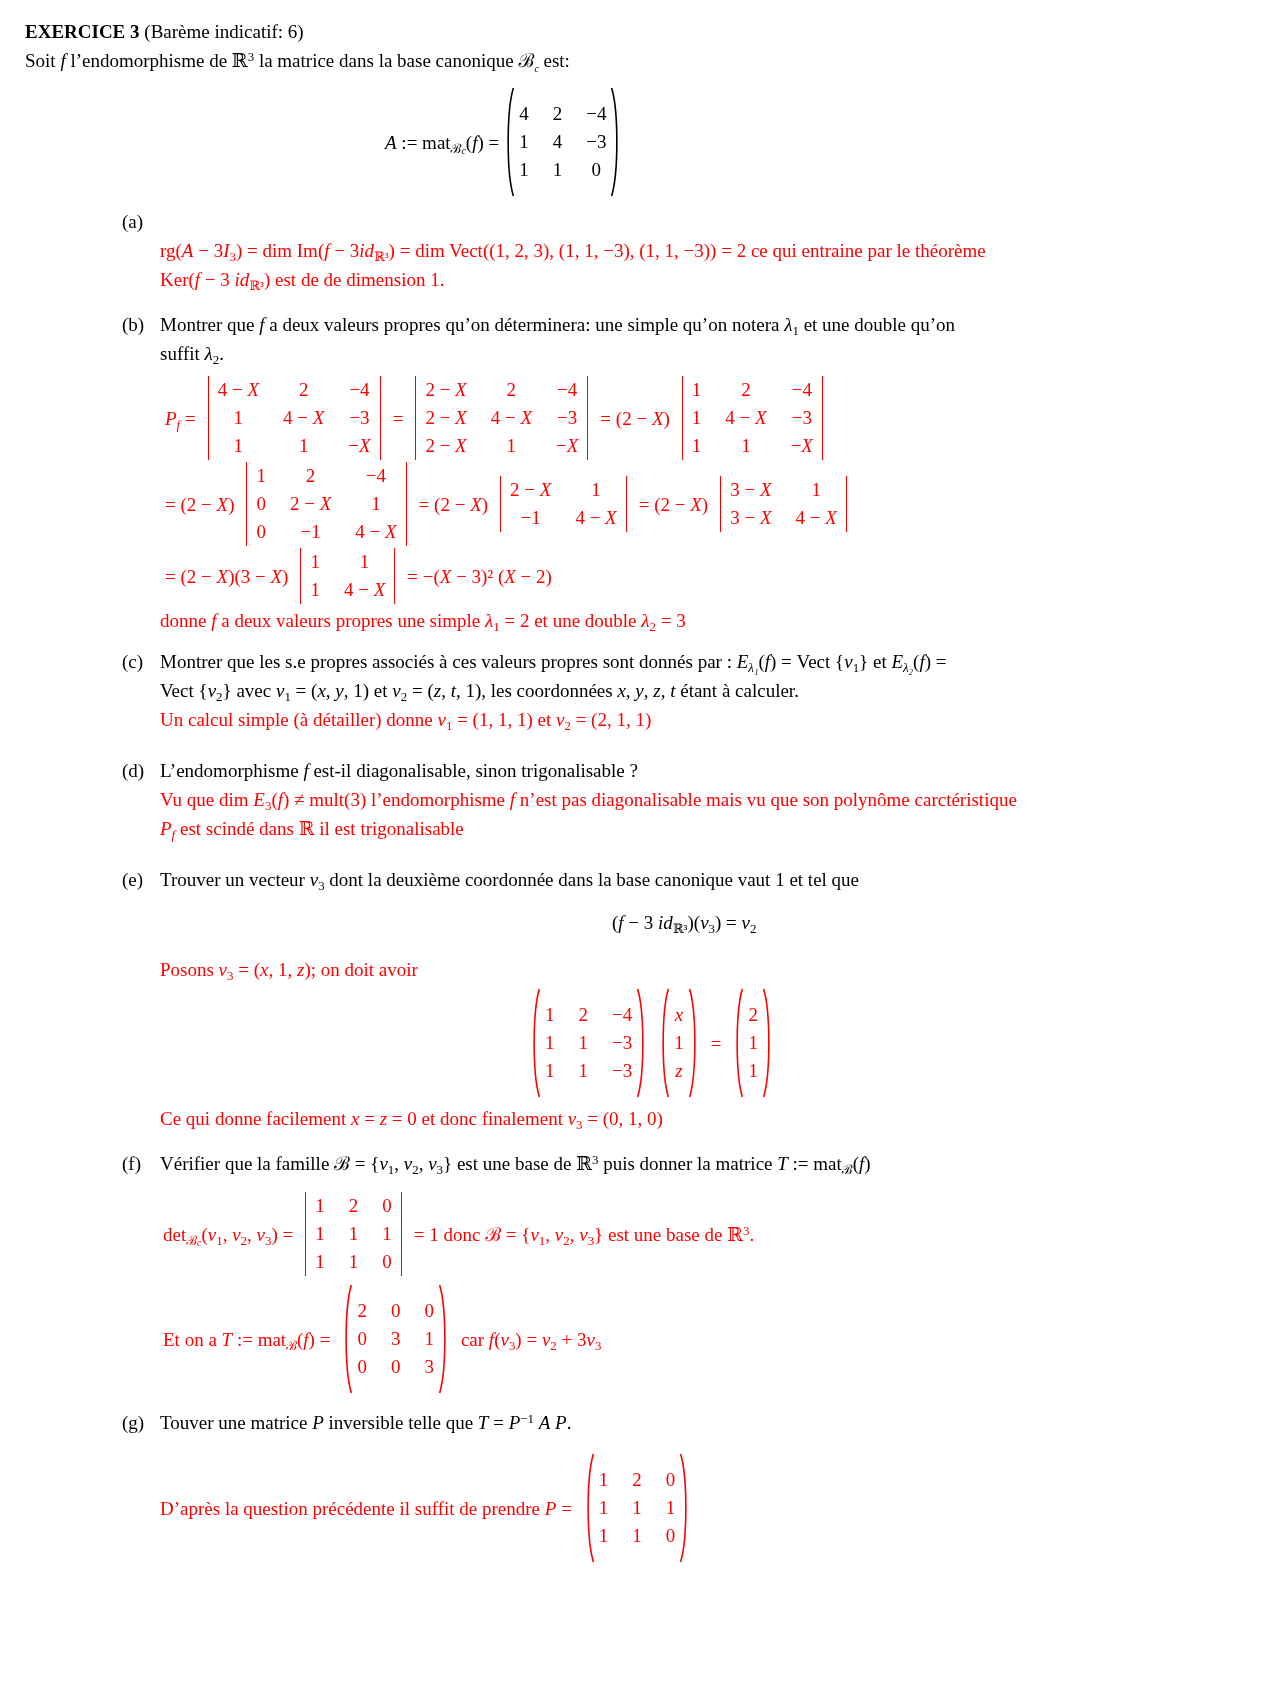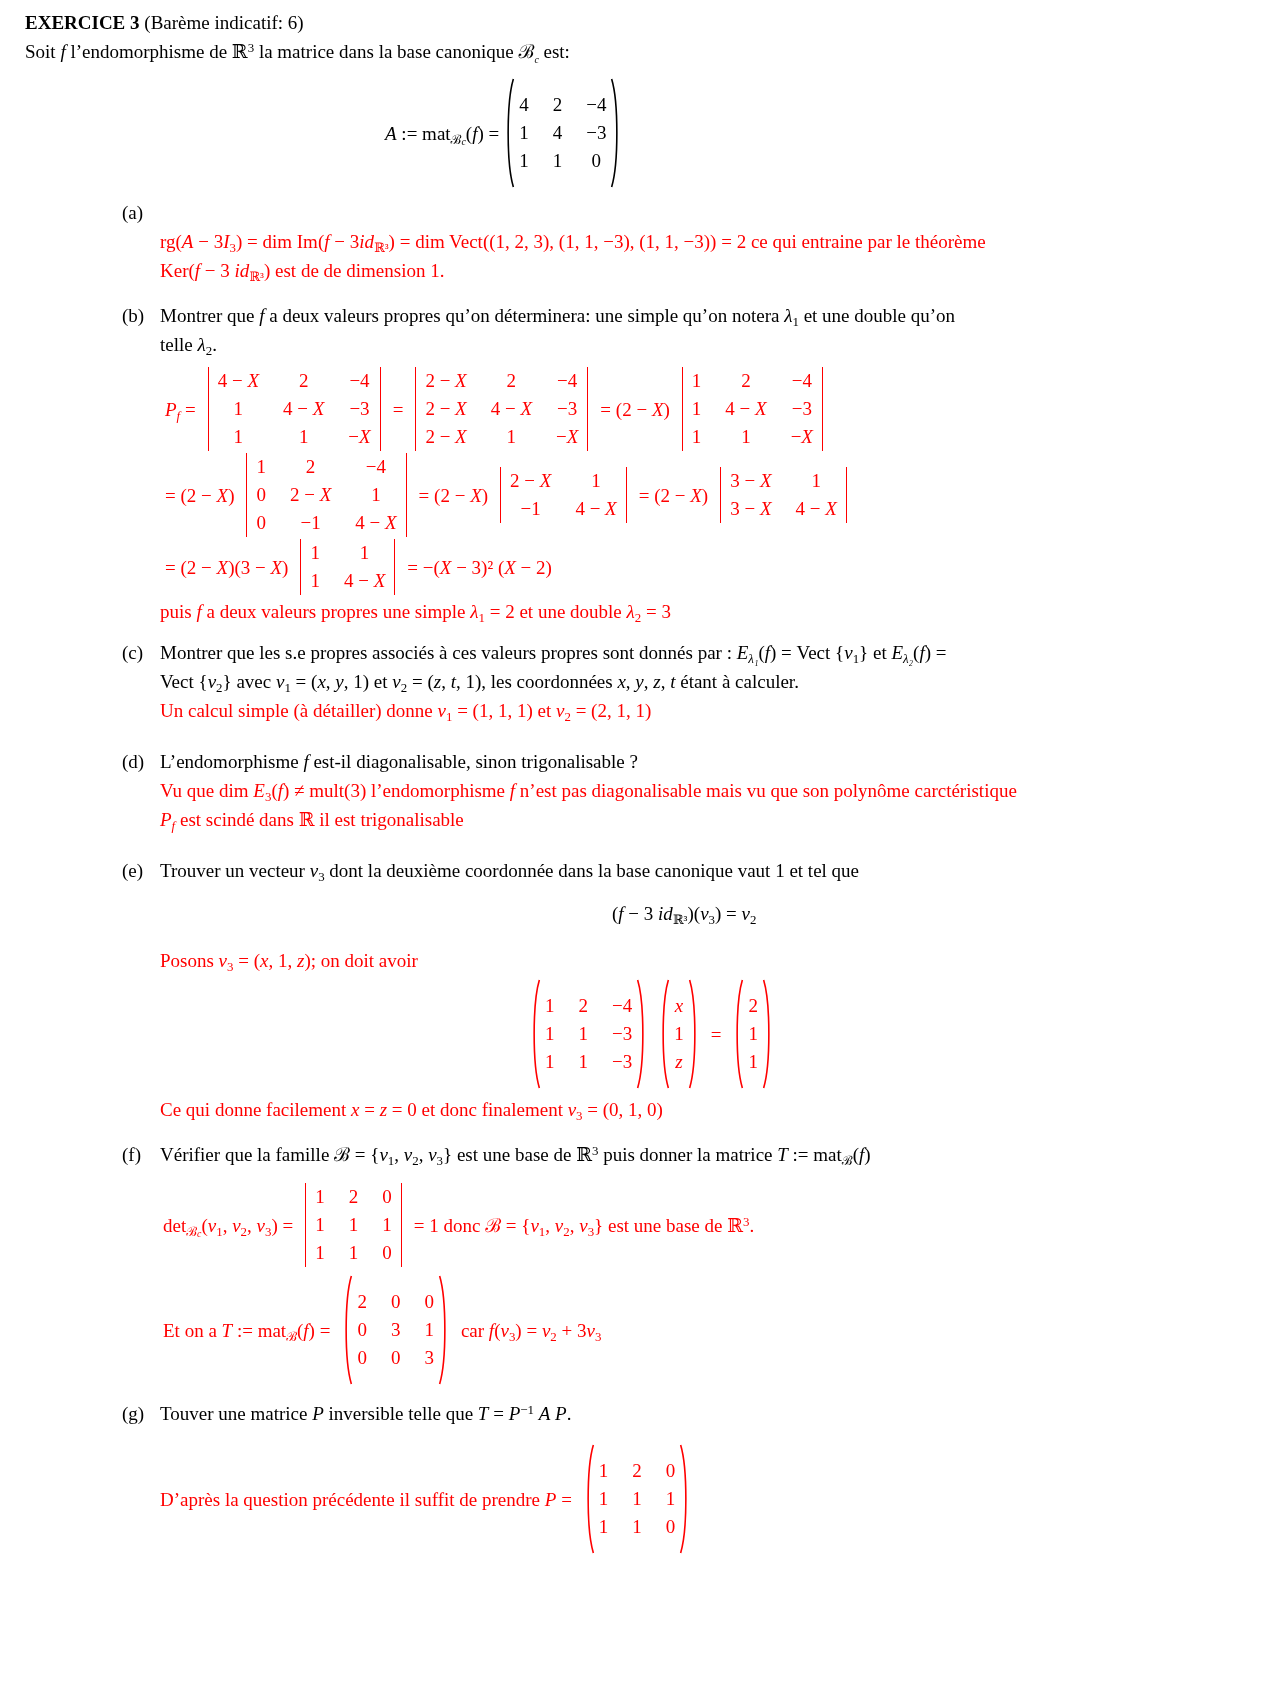--- a/index.html
+++ b/index.html
@@ -3,21 +3,21 @@
 <meta charset="utf-8">
 <style>
   :root { --red:#ff0000; --ink:#000000; --bg:#ffffff; }
   html,body { margin:0; padding:0; background:var(--bg); }
   .page {
     position:relative; width:1264px; height:1701px; overflow:hidden;
     background:var(--bg); color:var(--ink);
     font-family:"Liberation Serif","DejaVu Serif",serif;
     font-size:19px; line-height:29px;
   }
-  .inner { padding-top:8px; }
+  .inner { padding-top:17px; }
   .line { white-space:nowrap; }
   .b { font-weight:bold; }
   .i { font-style:italic; }
   .mi { font-style:italic; }
   .sub { font-size:68%; vertical-align:-0.3em; line-height:1; }
   .subi { font-size:68%; vertical-align:-0.3em; font-style:italic; line-height:1; }
   .subsub { font-size:52%; vertical-align:-0.55em; font-style:italic; line-height:1; }
   .sup { font-size:68%; vertical-align:0.5em; line-height:1; }
 
   .tline { margin-left:25px; }
@@ -86,21 +86,21 @@
   </div>
   <div class="ans mt20">
     <div class="line"><span>rg(</span><span class="i">A</span><span> − 3</span><span class="i">I</span><span class="sub">3</span><span>) = dim Im(</span><span class="i">f</span><span> − 3</span><span class="i">id</span><span class="sub">ℝ³</span><span>) = dim Vect((1, 2, 3), (1, 1, −3), (1, 1, −3)) = 2 ce qui entraine par le théorème</span></div>
     <div class="line"><span>Ker(</span><span class="i">f</span><span> − 3 </span><span class="i">id</span><span class="sub">ℝ³</span><span>) est de de dimension 1.</span></div>
   </div>
 
   <div class="item mt16">
     <span class="ilabel">(b)</span>
     <span class="itext">
       <span class="line"><span>Montrer que </span><span class="i">f</span><span> a deux valeurs propres qu’on déterminera: une simple qu’on notera </span><span class="i">λ</span><span class="sub">1</span><span> et une double qu’on</span></span><br>
-      <span class="line"><span>telle </span><span class="i">λ</span><span class="sub">2</span><span>.</span></span>
+      <span class="line"><span>suffit </span><span class="i">λ</span><span class="sub">2</span><span>.</span></span>
     </span>
   </div>
 
   <div class="mrow mt8">
     <span class="line"><span class="i">P</span><span class="subi">f</span><span> =</span></span>
     <span class="det">
           <span class="bar"></span>
           <span class="mgrid" style="grid-template-columns: repeat(3, auto);">
             <span class="mc"><span>4 − </span><span class="mi">X</span></span>
             <span class="mc"><span>2</span></span>
@@ -198,21 +198,21 @@
             <span class="mc"><span>1</span></span>
             <span class="mc"><span>1</span></span>
             <span class="mc"><span>4 − </span><span class="mi">X</span></span>
           </span>
           <span class="bar"></span>
         </span>
     <span><span>= −(</span><span class="mi">X</span><span> − 3)² (</span><span class="mi">X</span><span> − 2)</span></span>
   </div>
 
   <div class="ans mt2">
-    <div class="line"><span>puis </span><span class="i">f</span><span> a deux valeurs propres une simple </span><span class="i">λ</span><span class="sub">1</span><span> = 2 et une double </span><span class="i">λ</span><span class="sub">2</span><span> = 3</span></div>
+    <div class="line"><span>donne </span><span class="i">f</span><span> a deux valeurs propres une simple </span><span class="i">λ</span><span class="sub">1</span><span> = 2 et une double </span><span class="i">λ</span><span class="sub">2</span><span> = 3</span></div>
   </div>
 
   <div class="item mt12">
     <span class="ilabel">(c)</span>
     <span class="itext">
       <span class="line"><span>Montrer que les s.e propres associés à ces valeurs propres sont donnés par : </span><span class="i">E</span><span class="subi">λ₁</span><span>(</span><span class="i">f</span><span>) = Vect {</span><span class="i">v</span><span class="sub">1</span><span>} et </span><span class="i">E</span><span class="subi">λ₂</span><span>(</span><span class="i">f</span><span>) =</span></span><br>
       <span class="line"><span>Vect {</span><span class="i">v</span><span class="sub">2</span><span>} avec </span><span class="i">v</span><span class="sub">1</span><span> = (</span><span class="i">x</span><span>, </span><span class="i">y</span><span>, 1) et </span><span class="i">v</span><span class="sub">2</span><span> = (</span><span class="i">z</span><span>, </span><span class="i">t</span><span>, 1), les coordonnées </span><span class="i">x</span><span>, </span><span class="i">y</span><span>, </span><span class="i">z</span><span>, </span><span class="i">t</span><span> étant à calculer.</span></span>
     </span>
   </div>
   <div class="ans mt20">

